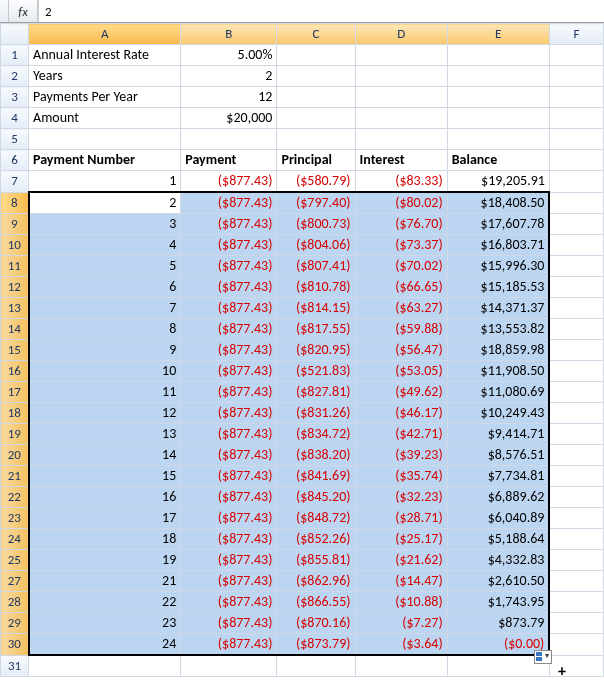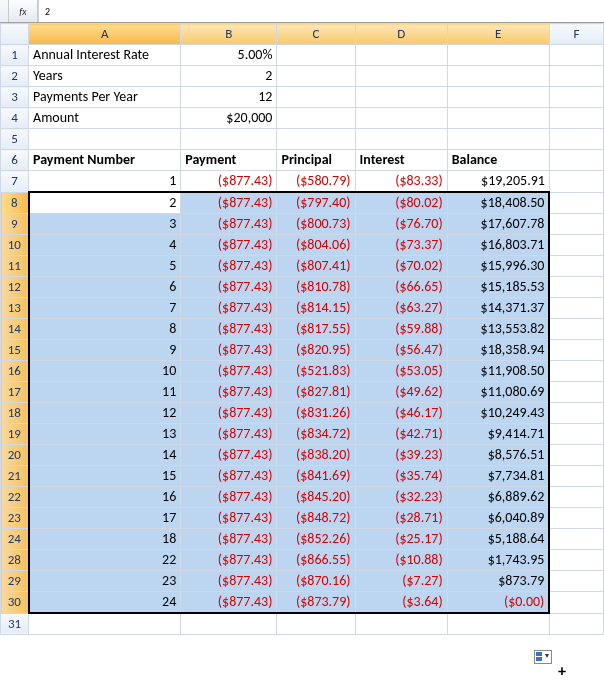--- a/index.html
+++ b/index.html
@@ -20,21 +20,21 @@
     overflow:hidden;
   }
 
   
   .formula-bar {
     height: 22px;
     display:flex;
     align-items:center;
     border-bottom:1px solid #a0a0a0;
     background: linear-gradient(#f7f9fc,#e9edf3);
-    font-size:10px;
+    font-size:13px;
   }
   .fx-btn {
     width:28px;
     text-align:center;
     font-style:italic;
     color:#333;
     border-right:1px solid #c9c9c9;
     height:100%;
     display:flex;
     align-items:center;
@@ -299,21 +299,21 @@
           <td class="neg hlt">($59.88)</td>
           <td class="r hlt thick-right">$13,553.82</td>
           <td></td>
         </tr>
         <tr>
           <th class="rowhdr sel">15</th>
           <td class="r hlt thick-left">9</td>
           <td class="neg hlt">($877.43)</td>
           <td class="neg hlt">($820.95)</td>
           <td class="neg hlt">($56.47)</td>
-          <td class="r hlt thick-right">$18,358.94</td>
+          <td class="r hlt thick-right">$18,859.98</td>
           <td></td>
         </tr>
         <tr>
           <th class="rowhdr sel">16</th>
           <td class="r hlt thick-left">10</td>
           <td class="neg hlt">($877.43)</td>
           <td class="neg hlt">($521.83)</td>
           <td class="neg hlt">($53.05)</td>
           <td class="r hlt thick-right">$11,908.50</td>
           <td></td>
@@ -381,20 +381,38 @@
           <td class="r hlt thick-right">$6,040.89</td>
           <td></td>
         </tr>
         <tr>
           <th class="rowhdr sel">24</th>
           <td class="r hlt thick-left">18</td>
           <td class="neg hlt">($877.43)</td>
           <td class="neg hlt">($852.26)</td>
           <td class="neg hlt">($25.17)</td>
           <td class="r hlt thick-right">$5,188.64</td>
+          <td></td>
+        </tr>
+        <tr>
+          <th class="rowhdr sel">25</th>
+          <td class="r hlt thick-left">19</td>
+          <td class="neg hlt">($877.43)</td>
+          <td class="neg hlt">($855.81)</td>
+          <td class="neg hlt">($21.62)</td>
+          <td class="r hlt thick-right">$4,332.83</td>
+          <td></td>
+        </tr>
+        <tr>
+          <th class="rowhdr sel">27</th>
+          <td class="r hlt thick-left">21</td>
+          <td class="neg hlt">($877.43)</td>
+          <td class="neg hlt">($862.96)</td>
+          <td class="neg hlt">($14.47)</td>
+          <td class="r hlt thick-right">$2,610.50</td>
           <td></td>
         </tr>
         <tr>
           <th class="rowhdr sel">28</th>
           <td class="r hlt thick-left">22</td>
           <td class="neg hlt">($877.43)</td>
           <td class="neg hlt">($866.55)</td>
           <td class="neg hlt">($10.88)</td>
           <td class="r hlt thick-right">$1,743.95</td>
           <td></td>

